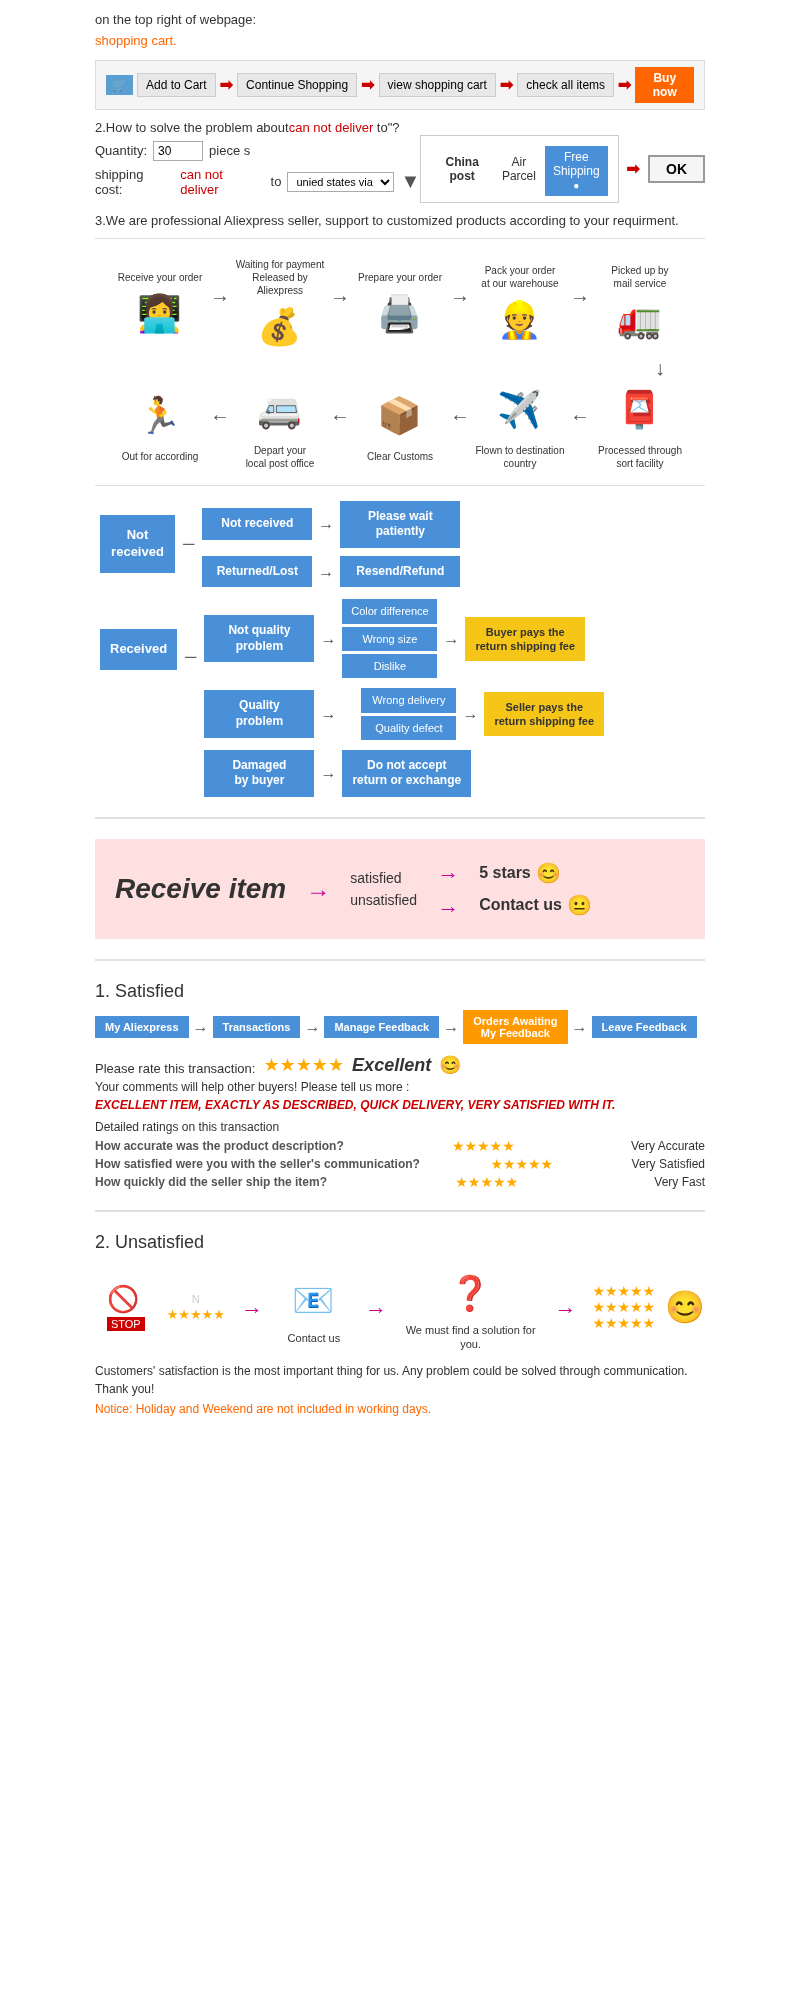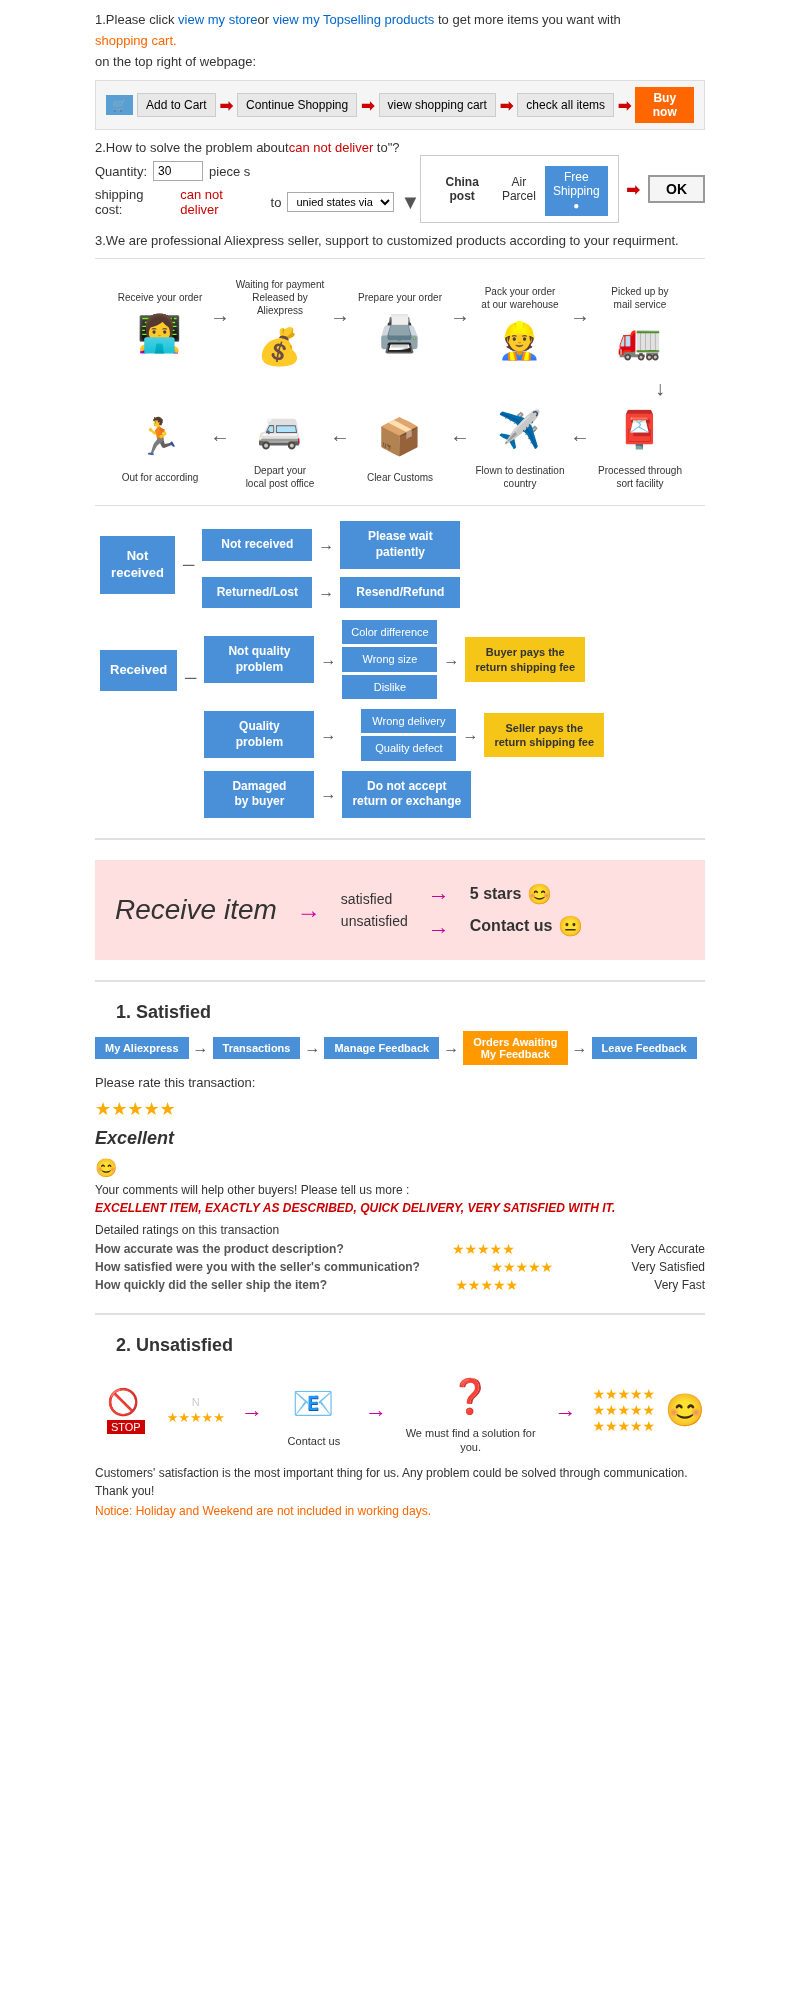--- a/index.html
+++ b/index.html
@@ -105,21 +105,21 @@
     .receive-section {
       background: #ffe0e0;
       padding: 20px;
       margin: 20px 0;
       display: flex;
       align-items: center;
       gap: 20px;
     }
     .receive-title {
       font-size: 28px;
-      font-weight: normal;
+      font-weight: bold;
       font-style: italic;
     }
     .receive-outcomes {
       display: flex;
       flex-direction: column;
       gap: 6px;
     }
     .outcome-row {
       display: flex;
       align-items: flex-start;
@@ -142,24 +142,23 @@
       color: white;
       padding: 5px 10px;
       font-size: 11px;
       font-weight: bold;
       text-align: center;
     }
     .nav-box.highlight { background: #ff9900; }
 
     .rate-row {
       display: flex;
-      align-items: flex-start;
+      align-items: flex-end;
       gap: 8px;
       margin: 4px 0;
-      flex-direction: column;
     }
     .stars { color: #ffaa00; font-size: 18px; }
     .excellent { font-size: 18px; font-weight: bold; font-style: italic; }
     .excellent-text { color: #cc0000; font-style: italic; font-size: 12px; margin: 4px 0; font-weight: bold; }
 
     .ratings-table { margin-top: 8px; }
     .ratings-table .row { display: flex; align-items: center; justify-content: space-between; margin: 2px 0; font-size: 12px; }
     .ratings-table .stars-small { color: #ffaa00; font-size: 14px; }
     .rating-label { color: #555; min-width: 120px; font-weight: bold; }
 
@@ -285,33 +284,30 @@
       color: #555;
       margin-bottom: 20px;
     }
 
     .section-divider {
       border: none;
       border-top: 2px solid #e0e0e0;
       margin: 20px 0;
     }
 
-    .bold { font-weight: bold; margin-left: 21px; }
+    .bold { font-weight: normal; }
   </style>
 </head>
 <body>
 
 <div class="page">
 
   <div class="section1">
-    <p>
-      <span>1.Please click </span><a class="link-blue">view my store</a><span>or </span><a class="link-blue">view my Topselling products</a><span> to get more items you want with</span>
-    </p>
+    <p>on the top right of webpage:</p>
     <p><span class="text-orange">shopping cart.</span></p>
-    <p>on the top right of webpage:</p>
 
     <div class="cart-steps">
       <span class="cart-icon">🛒</span>
       <button class="step-btn">Add to Cart</button>
       <span class="arrow-red">➡</span>
       <button class="step-btn">Continue Shopping</button>
       <span class="arrow-red">➡</span>
       <button class="step-btn">view shopping cart</button>
       <span class="arrow-red">➡</span>
       <button class="step-btn">check all items</button>

